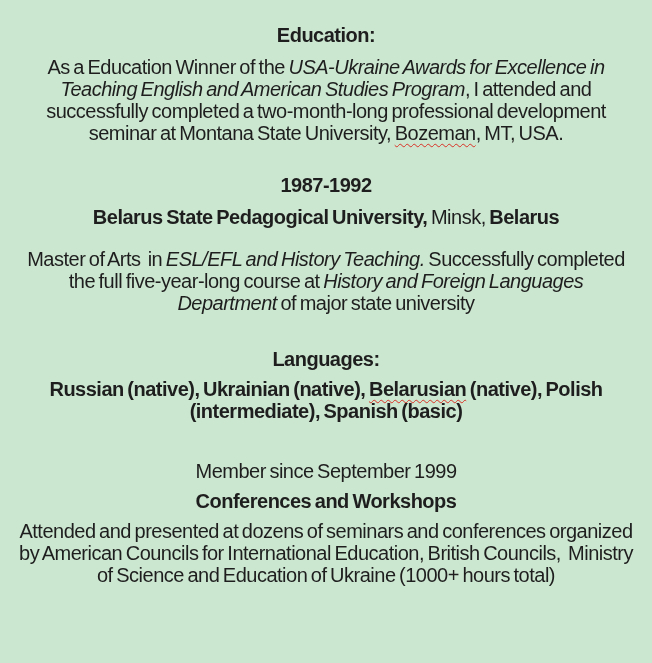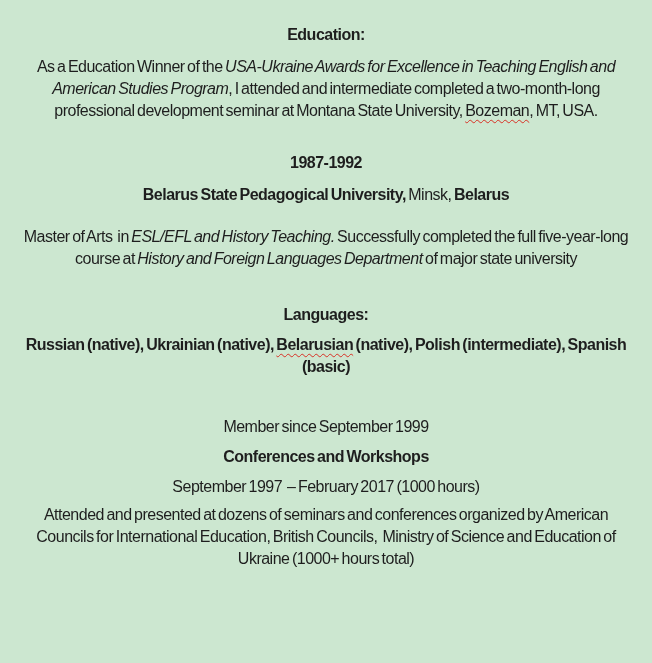--- a/index.html
+++ b/index.html
@@ -3,21 +3,21 @@
 <meta charset="utf-8">
 <style>
   html,body{margin:0;padding:0;background:#fff;}
   .doc{
     width:652px;height:663px;
     box-sizing:border-box;
     padding:24px 18px 0;
     background:var(--bg,#cce7d0);
     color:var(--text,#1e1e1e);
     font-family:"Liberation Sans", sans-serif;
-    font-size:16px;
+    font-size:20px;
     line-height:22px;
     letter-spacing:-0.5px;
     word-spacing:-1.5px;
     overflow:hidden;
   }
   .doc p{
     margin:0;
     text-align:center;
     white-space:pre-wrap;
   }
@@ -41,35 +41,34 @@
 </style>
 </head>
 <body>
 
 <div class="doc">
 
   <p class="b mb10">Education:</p>
 
 
 
-  <p class="mb30"><span>As a Education Winner of the </span><span class="i">USA-Ukraine Awards for Excellence in Teaching English and American Studies Program</span><span>, I attended and intermediate completed a two-month-long professional development seminar at Montana State University, </span><span class="spell">Bozeman</span><span>, MT, USA.</span></p>
+  <p class="mb30"><span>As a Education Winner of the </span><span class="i">USA-Ukraine Awards for Excellence in Teaching English and American Studies Program</span><span>, I attended and successfully completed a two-month-long professional development seminar at Montana State University, </span><span class="spell">Bozeman</span><span>, MT, USA.</span></p>
 
   <p class="b mb10">1987-1992</p>
 
   <p class="mb20"><span class="b">Belarus State Pedagogical University,</span><span> Minsk, </span><span class="b">Belarus</span></p>
 
   <p class="mb34"><span>Master of Arts  in </span><span class="i">ESL/EFL and History Teaching.</span><span> Successfully completed the full five-year-long course at </span><span class="i">History and Foreign Languages Department</span><span> of major state university</span></p>
 
   <p class="b mb8">Languages:</p>
 
   <p class="mb38"><span>Russian (native), Ukrainian (native), </span><span class="spell">Belarusian</span><span> (native), Polish (intermediate), Spanish (basic)</span></p>
 
 
 
   <p class="mb8">Member since September 1999</p>
 
   <p class="b mb8">Conferences and Workshops</p>
 
-  <p class="mb6">September 1997  – February 2017 (1000 hours)</p>
 
   <p>Attended and presented at dozens of seminars and conferences organized by American Councils for International Education, British Councils,  Ministry of Science and Education of Ukraine (1000+ hours total)</p>
 
 </div>
 
 </body></html>

